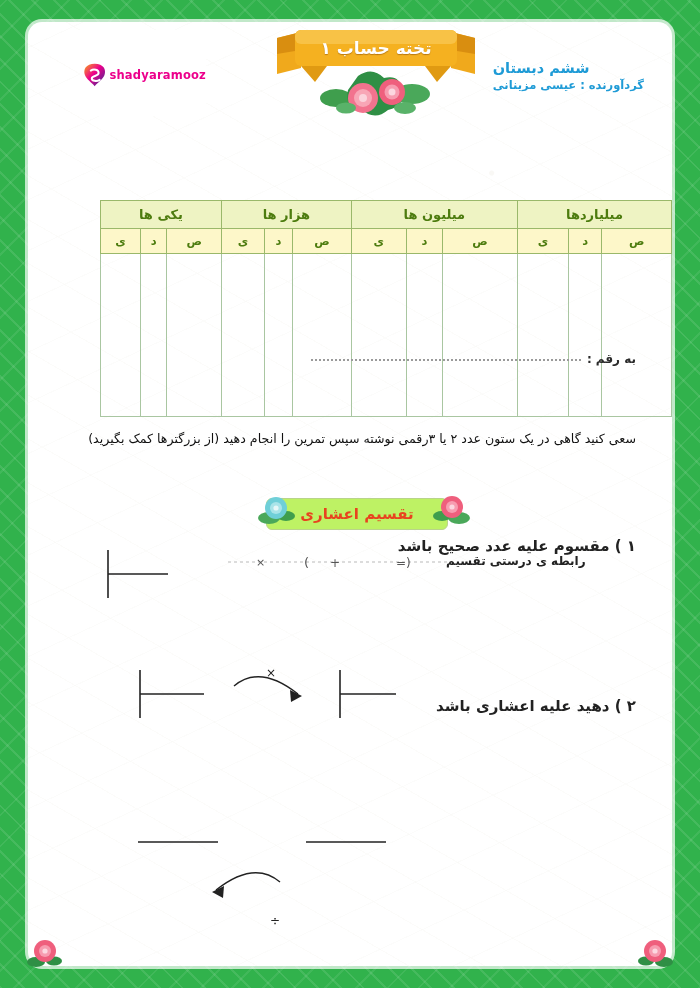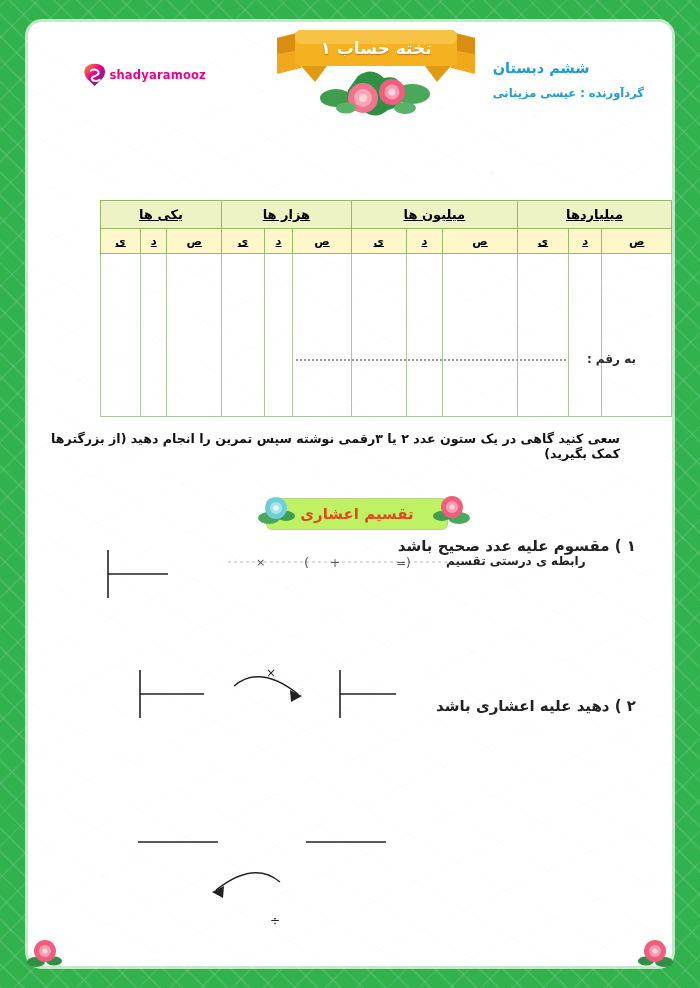--- a/index.html
+++ b/index.html
@@ -121,37 +121,36 @@
   }
   .school-name {
     color: #1f9bd6;
     font-size: 14.5px;
     font-weight: bold;
   }
   .author {
     color: #1f9bd6;
     font-size: 11.5px;
     font-weight: bold;
-    margin-top: 10px;
+    margin-top: 2px;
   }
   
   .pv-table {
     position: absolute;
     left: 36px;
     top: 90px;
     width: 572px;
     direction: rtl;
     border-collapse: collapse;
   }
   .pv-table td, .pv-table th {
     border: 1px solid #9ab86a;
     text-align: center;
     font-weight: bold;
-    color: #000000;
-    text-decoration: underline;
+    color: #4d7c0f;
   }
   .pv-group {
     background: #eef3c3;
     height: 25px;
     font-size: 13px;
   }
   .pv-sub {
     background: #fdf7c9;
     height: 22px;
     font-size: 11.5px;
@@ -179,25 +178,25 @@
     align-items: center;
     gap: 6px;
   }
   .dots {
     border-bottom: 2px dotted #9a9a9a;
     height: 1px;
     display: inline-block;
   }
   .note-line {
     position: absolute;
-    right: 52px;
+    right: 36px;
     top: 409px;
     direction: rtl;
     font-size: 12.6px;
-    font-weight: bold;
+    font-weight: normal;
     color: #111;
     width: 580px;
     text-align: right;
   }
   
   .section-banner {
     position: absolute;
     left: 238px;
     top: 476px;
     width: 180px;
@@ -342,21 +341,21 @@
           <td></td>
           <td></td>
           <td></td>
           <td></td>
           <td></td>
         </tr>
       </tbody>
         </table>
     </div>
 
-    <div class="ans-line" style="right:36px; top:330px; width:340px; justify-content:space-between;">
+    <div class="ans-line" style="right:36px; top:330px; width:340px; justify-content:flex-start;">
       <span>به رقم :</span>
       <span class="dots" style="width:270px;"></span>
     </div>
 
 
     <div class="note-line">سعی کنید گاهی در یک ستون عدد ۲ یا ۳رقمی نوشته سپس تمرین را انجام دهید (از بزرگترها کمک بگیرید)</div>
 
     <div class="section-banner">
       <span class="section-banner-text">تقسیم اعشاری</span>
     </div>

